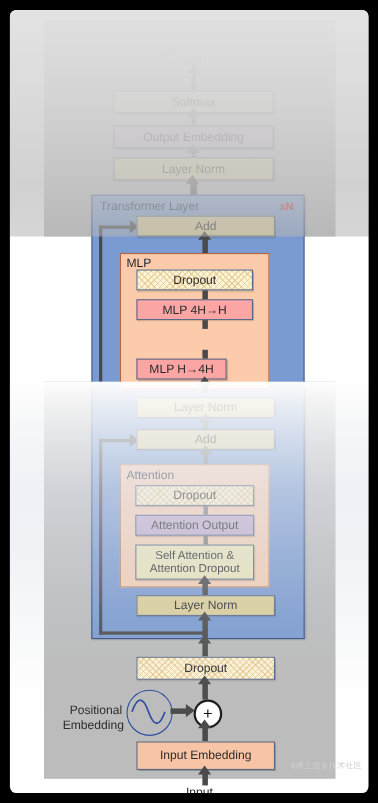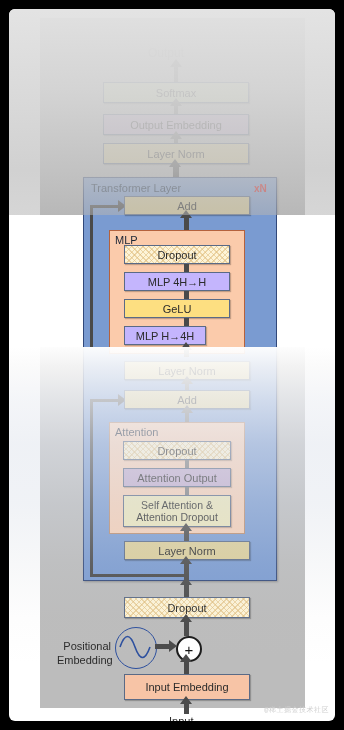--- a/index.html
+++ b/index.html
@@ -25,21 +25,21 @@
        display:flex;align-items:center;justify-content:center;
        text-align:center;color:#2b2b2b;font-size:11px;
        box-shadow:1px 1px 1px rgba(0,0,0,.22);}
   .box.two{line-height:1.15;font-size:10.5px;}
 
   .c-green  {background:#ccd6b0;}
   .c-purple {background:#c3aece;}
   .c-khaki  {background:#ddcf9a;}
   .c-peach  {background:#f7c4a6;}
   .c-yellow {background:#fddf81;}
-  .c-violet {background:#c4b5fd;}
+  .c-violet {background:#fca5a5;}
   .c-cream  {background:#fdf4d8;
              background-image:
                repeating-linear-gradient(45deg,rgba(222,186,120,.55) 0 1px,transparent 1px 4px),
                repeating-linear-gradient(-45deg,rgba(222,186,120,.55) 0 1px,transparent 1px 4px);}
   .c-softyel{background:#ede7bb;}
 
   
   .panel{position:absolute;box-sizing:border-box;}
   #tlayer{background:#7a9bd1;border:1px solid #31487a;
           box-shadow:1px 1px 2px rgba(0,0,0,.25);}
@@ -93,21 +93,21 @@
               rgba(240,242,246,.74) 14%,
               rgba(226,230,238,.56) 26%,
               rgba(214,220,230,.36) 42%,
               rgba(205,210,218,.16) 58%,
               rgba(200,200,200,.04) 72%,
               rgba(200,200,200,0) 85%);
             pointer-events:none;}
   
   .gutter{position:absolute;background:#ffffff;pointer-events:none;}
 
-  #wm{position:absolute;right:6px;bottom:6px;font-size:7px;color:#cfcfcf;
+  #wm{position:absolute;right:6px;bottom:20px;font-size:7px;color:#cfcfcf;
       letter-spacing:.5px;font-family:Liberation Mono, monospace;text-align:center;}
 </style>
 </head>
 <body>
 
 <div id="frame">
  <div id="page">
 
   <div id="canvas"></div>
 
@@ -151,23 +151,20 @@
     <div class="arh up dark" style="left:171px;top:201px;"></div>
 
     <div class="panel" id="mlpbox" style="left:100px;top:221px;width:136px;height:124px;"></div>
     <div class="ptitle" style="left:106px;top:225px;">MLP</div>
 
     <div class="box c-cream" style="left:115px;top:236px;width:106px;height:19px;">
       <span>Dropout</span>
     </div>
     <div class="box c-violet" style="left:115px;top:263px;width:106px;height:19px;">
       <span>MLP 4H→H</span>
-    </div>
-    <div class="box c-yellow" style="left:115px;top:290px;width:106px;height:19px;">
-      <span>GeLU</span>
     </div>
     <div class="box c-violet" style="left:115px;top:317px;width:82px;height:19px;">
       <span>MLP H→4H</span>
     </div>
 
     <div class="ar ar-dark" style="left:175px;top:255px;width:5px;height:8px;"></div>
     <div class="ar ar-dark" style="left:175px;top:282px;width:5px;height:8px;"></div>
     <div class="ar ar-dark" style="left:175px;top:309px;width:5px;height:8px;"></div>
     <div class="ar ar-dark" style="left:175px;top:336px;width:5px;height:12px;"></div>
     <div class="arh up dark" style="left:171px;top:333px;"></div>

